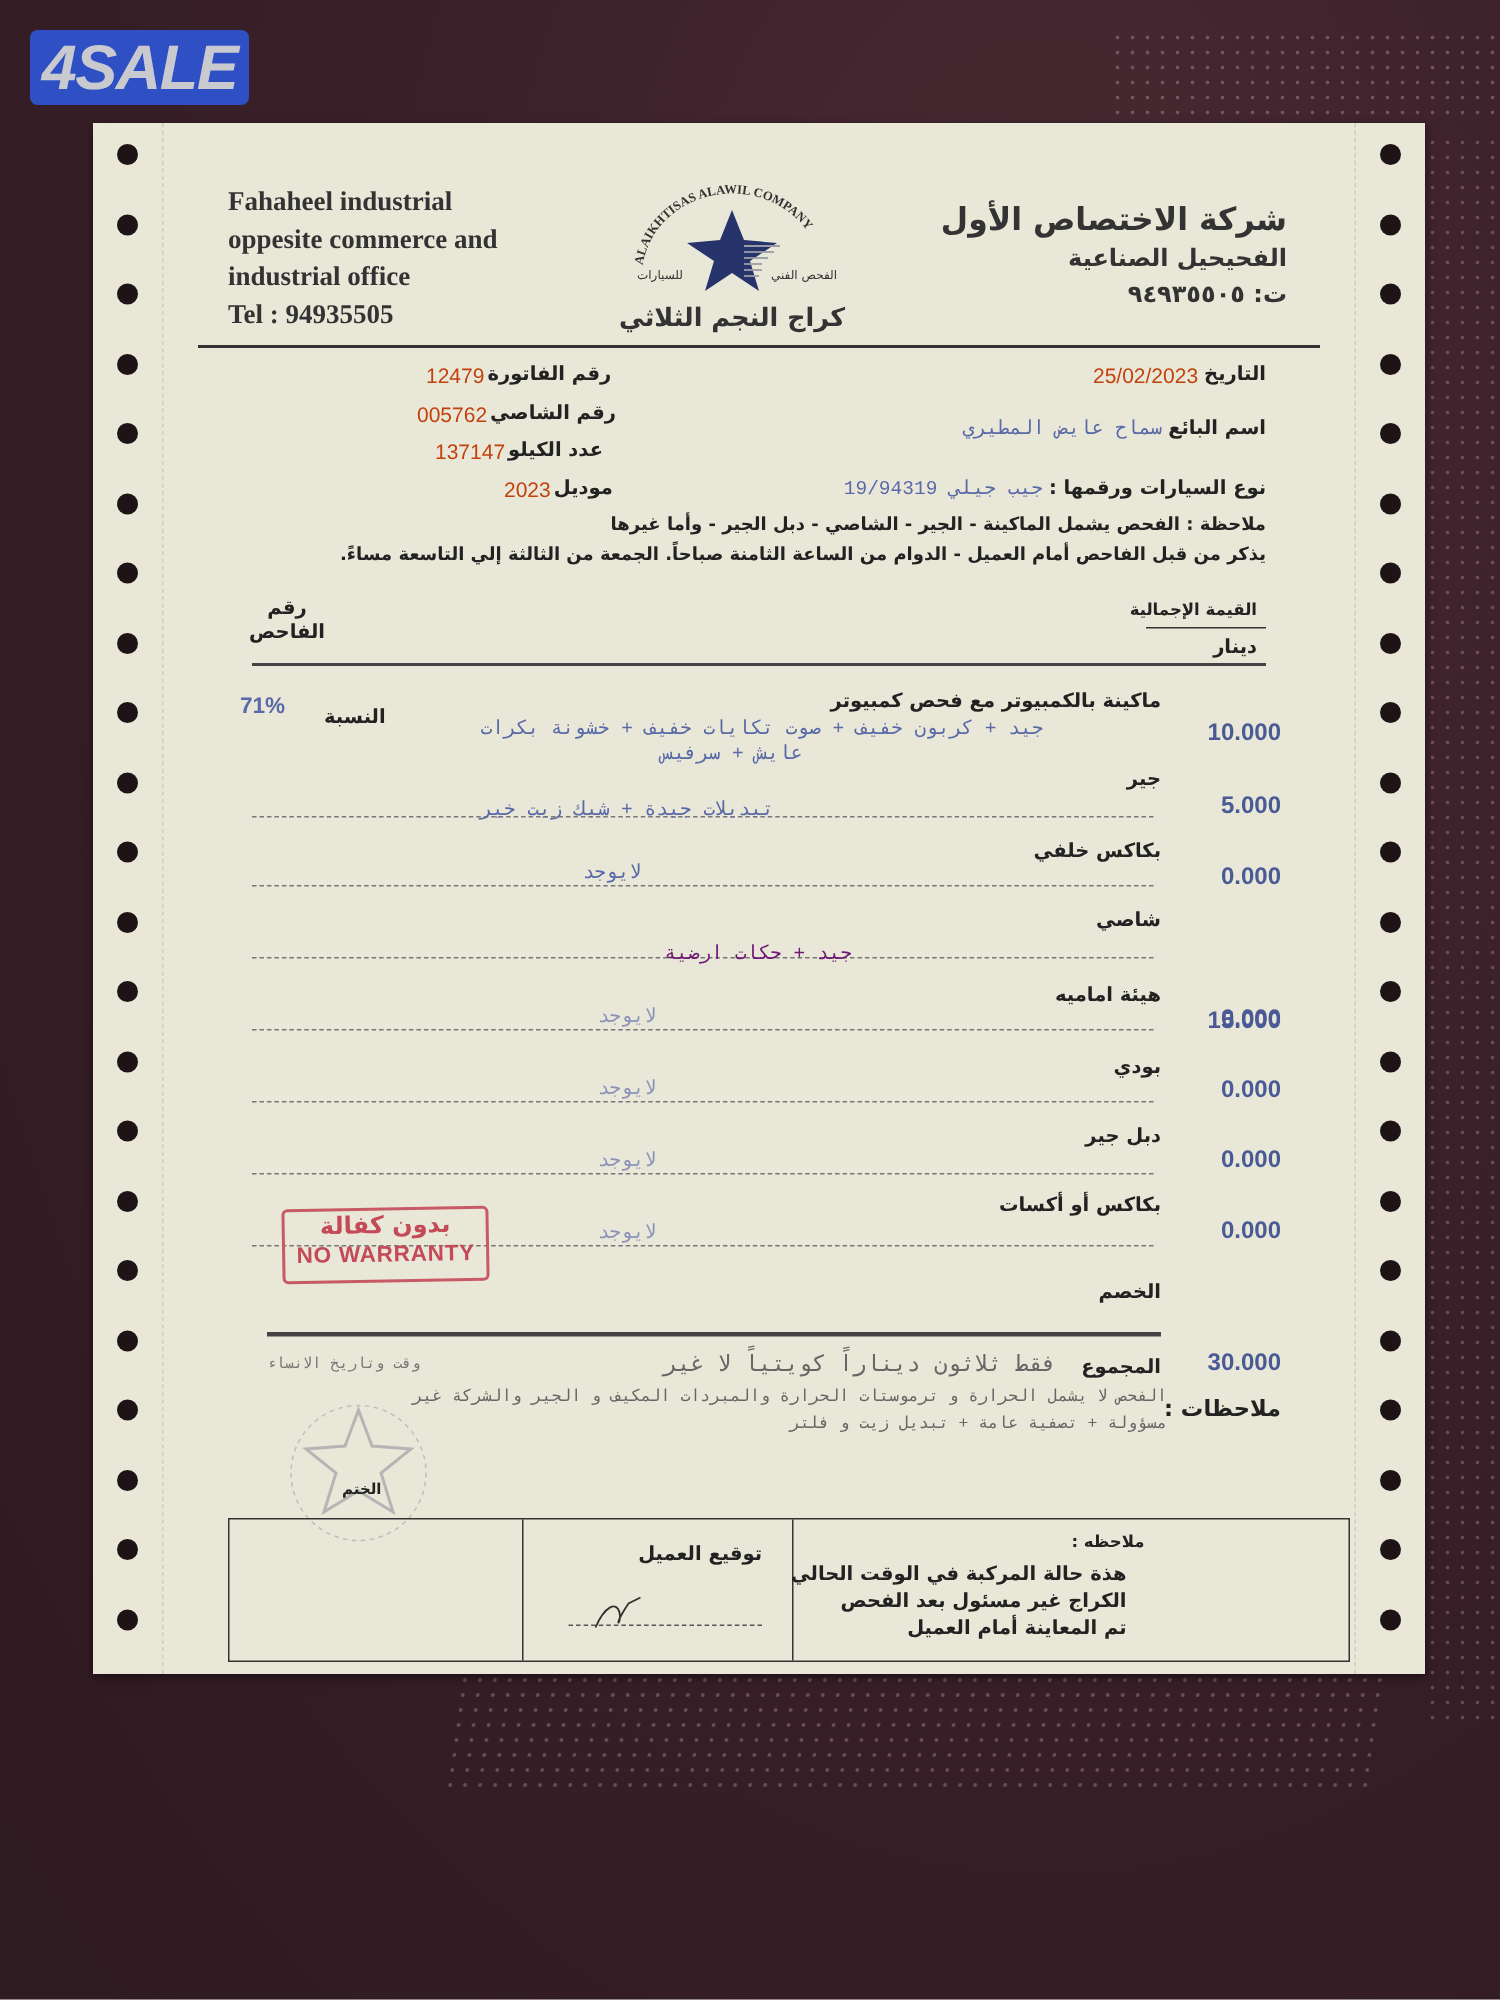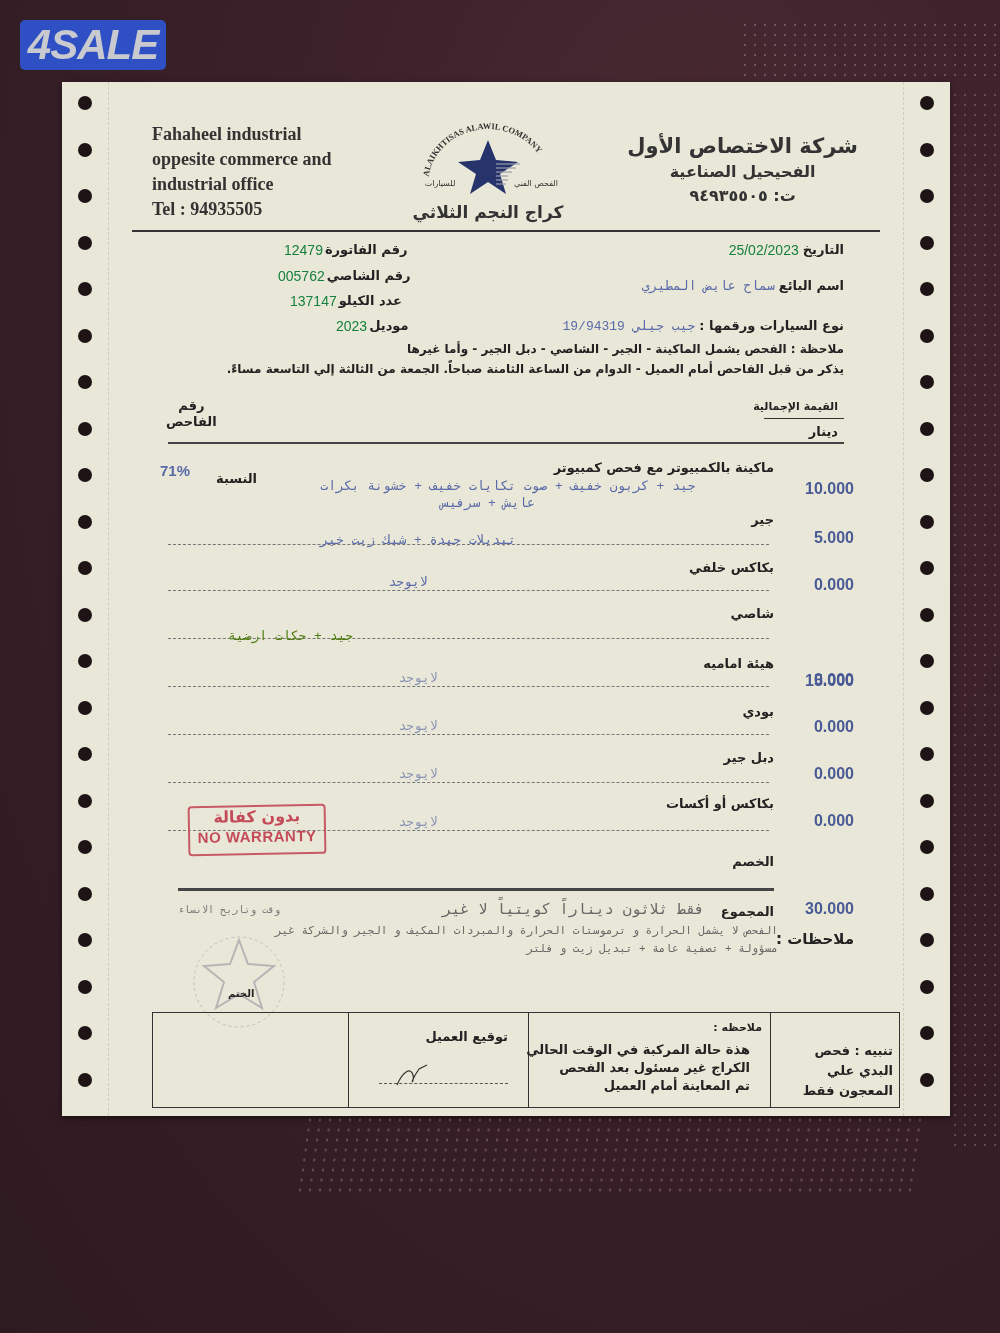--- a/index.html
+++ b/index.html
@@ -45,26 +45,26 @@
   .tractor-right { right:0; border-left:1px dashed #cfcdbb; }
   .hole {
     position:absolute; width:14px; height:14px; border-radius:50%;
     background:#1e1416; left:16px;
   }
   .content { position:absolute; left:46px; right:46px; top:0; bottom:0; color:#222; }
   .abs { position:absolute; }
   .en-addr { left:44px; top:40px; font-family:"Liberation Serif", serif; font-weight:bold; font-size:18px; line-height:25px; color:#333; }
   .ar-head { right:46px; top:50px; direction:rtl; text-align:right; font-weight:bold; color:#333; }
   .ar-head .l1 { font-size:21px; line-height:28px; }
-  .ar-head .l2, .ar-head .l3, .ar-head .l4 { font-size:16px; line-height:24px;text-align:center; }
+  .ar-head .l2, .ar-head .l3, .ar-head .l4 { font-size:16px; line-height:24px; }
   .logo { left:300px; top:40px; width:160px; height:100px; text-align:center; }
   .logo .name { position:absolute; bottom:0; left:0; right:0; font-size:17px; font-weight:bold; color:#333; direction:rtl; }
   .rule { position:absolute; left:24px; right:24px; height:2px; background:#333; }
   .lbl { direction:rtl; font-weight:bold; font-size:13px; color:#222; white-space:nowrap; }
-  .val { color:#15803d; font-size:14px; white-space:nowrap; font-family:"Liberation Sans", sans-serif; }
+  .val { color:#c2410c; font-size:14px; white-space:nowrap; font-family:"Liberation Sans", sans-serif; }
   .hand { color:#5a6aa8; font-size:13px; direction:rtl; white-space:nowrap;font-family:Liberation Mono, monospace; }
   .dots { position:absolute; border-bottom:1px dashed #777; height:0; }
   .amount { position:absolute; right:50px; width:80px; text-align:right; font-family:"Liberation Sans", sans-serif; font-weight:bold; font-size:16px; color:#4a5a95; }
   .stamp-warranty {
     position:absolute; left:80px; top:723px; width:134px; height:46px;
     border:2px solid #c85a66; border-radius:4px; transform:rotate(-1deg);
     color:#c44a58; text-align:center; font-weight:bold; line-height:20px;
   }
   .stamp-warranty .a { font-size:16px; direction:rtl; }
   .stamp-warranty .b { font-size:15px; letter-spacing:0.5px; font-family:"Liberation Sans", sans-serif; }
@@ -242,21 +242,21 @@
         <div class="abs lbl" style="right:130px;top:478px;">بكاكس خلفي</div>
         <div class="dots" style="left:60px;right:135px;top:508px;"></div>
         <div class="amount" style="top:494px;">0.000</div>
         <div class="abs hand" style="left:120px;top:492px;width:360px;text-align:center;">لايوجد</div>
       </div>
 
       <div>
         <div class="abs lbl" style="right:130px;top:524px;">شاصي</div>
         <div class="dots" style="left:60px;right:135px;top:556px;"></div>
         <div class="amount" style="top:542px;margin-top:48px;">15.000</div>
-        <div class="abs hand" style="left:120px;top:546px;width:340px;text-align:left;color:#4d7c0f;">جيد + حكات ارضية</div>
+        <div class="abs hand" style="left:120px;top:546px;width:340px;text-align:right;color:#701a75;">جيد + حكات ارضية</div>
       </div>
 
       <div>
         <div class="abs lbl" style="right:130px;top:574px;">هيئة اماميه</div>
         <div class="dots" style="left:60px;right:135px;top:604px;"></div>
         <div class="amount" style="top:589px;">0.000</div>
         <div class="abs hand" style="left:120px;top:588px;width:380px;text-align:center;color:#8a94b8;">لايوجد</div>
       </div>
 
       <div>
@@ -314,19 +314,16 @@
         </svg>
       </div>
       <div class="fcell" style="width:242px;">
         <div class="abs lbl" style="right:8px;top:8px;font-size:11px;">ملاحظه :</div>
         <div class="abs lbl" style="right:20px;top:28px;line-height:18px;text-align:right;">
           <div>هذة حالة المركبة في الوقت الحالي</div>
           <div>الكراج غير مسئول بعد الفحص</div>
           <div>تم المعاينة أمام العميل</div>
         </div>
       </div>
-      <div class="fcell" style="flex:1;">
-        <div class="abs lbl" style="right:6px;top:28px;white-space:normal;width:110px;text-align:right;line-height:20px;font-size:13px;">تنبيه : فحص البدي علي المعجون فقط</div>
-      </div>
     </div>
 
   </div>
 </div>
 
 </body></html>

